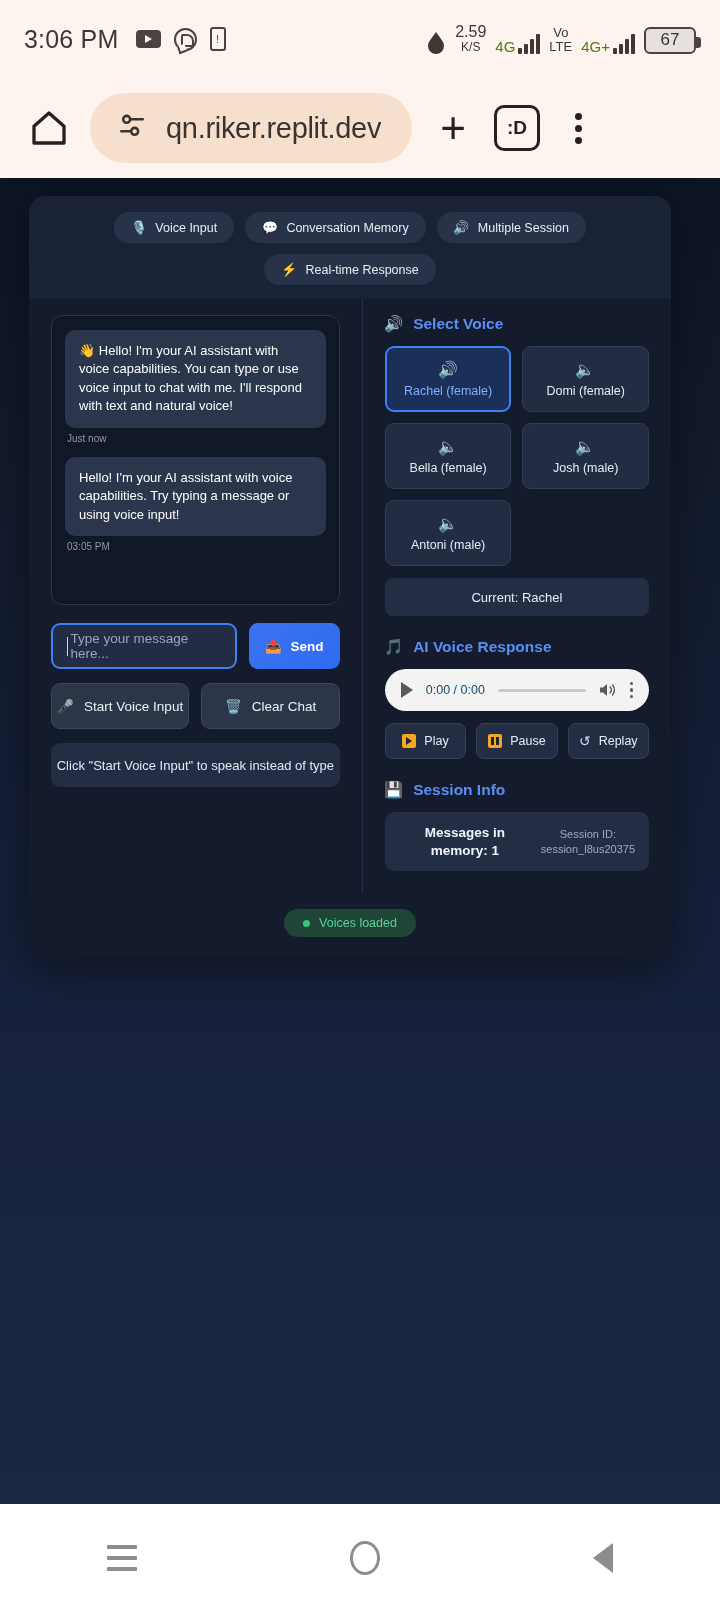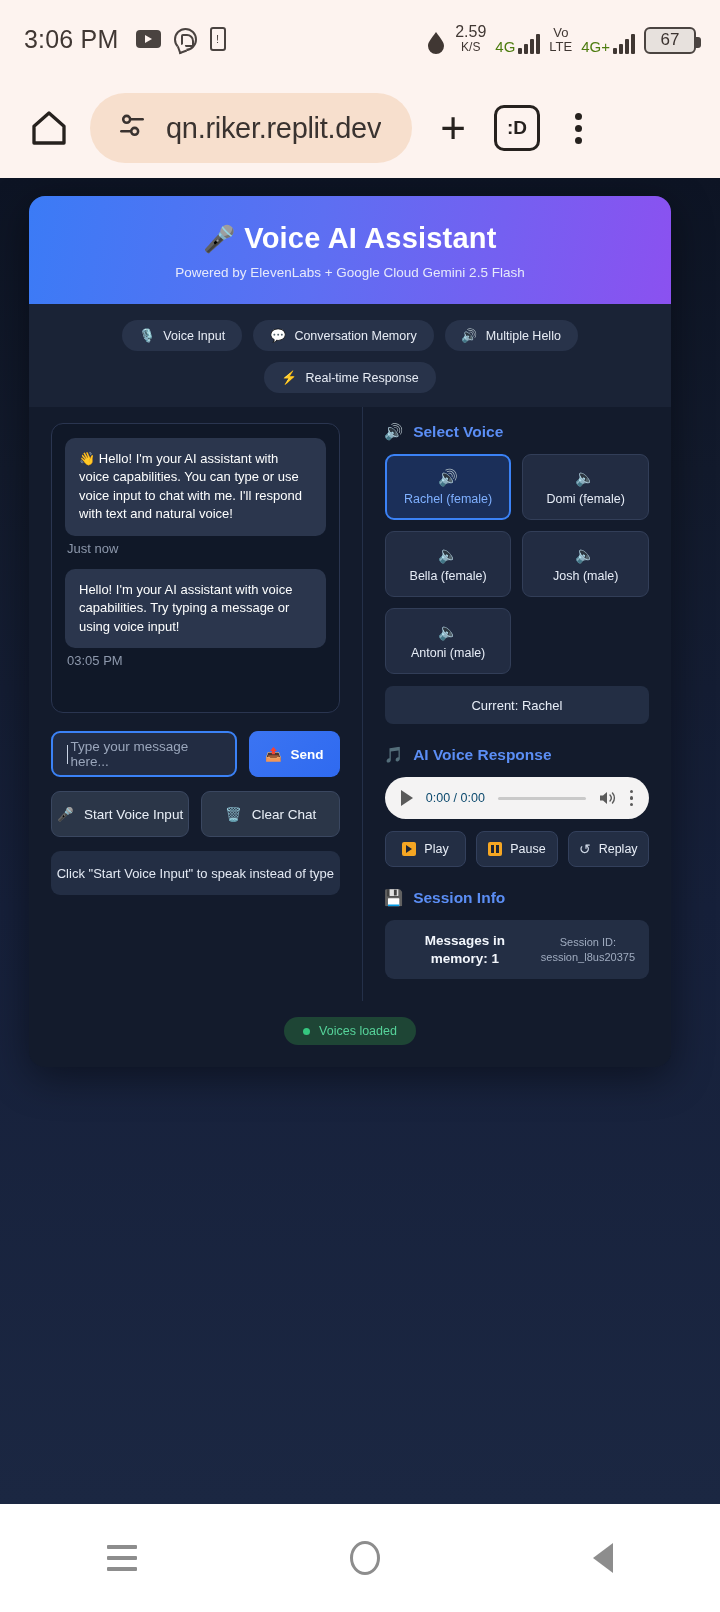--- a/index.html
+++ b/index.html
@@ -89,21 +89,21 @@
 
   .chatbox {
     background:#101828; border:1px solid #2a3550; border-radius:12px;
     height:290px; padding:14px 13px; overflow:hidden;
   }
   .bubble {
     background:#2b364d; border-radius:10px; padding:12px 14px;
     font-size:13px; line-height:1.42; color:#eef2f8; max-width:262px;
   }
   .bubble.assistant { color:#fdfefe; }
-  .stamp { font-size:13px; color:#8d98ac; margin:5px 2px 13px; }
+  .stamp { font-size:10px; color:#8d98ac; margin:5px 2px 13px; }
 
   .inputrow { display:flex; gap:12px; margin-top:18px; }
   .msgfield {
     flex:1 1 auto; height:46px; background:#222c42; border:2px solid #3b82f6;
     border-radius:9px; display:flex; align-items:center; padding:16px 14px;
     font-size:13.5px; color:#9aa6bb; position:relative;
   }
   .caret { width:1.5px;height:19px;background:#c9d3e4;margin-right:2px;}
   .sendbtn {
     width:96px;height:46px;border-radius:9px;
@@ -255,40 +255,33 @@
     <span class="menu-btn">
         <i></i>
         <i></i>
         <i></i>
       </span>
   </div>
 
   <div class="viewport">
     <div class="appcard">
 
-      <div class="hero">
-        <h1>
-          <span class="emo">🎤</span>
-          <span>Voice AI Assistant</span>
-        </h1>
-        <p>Powered by ElevenLabs + Google Cloud Gemini 2.5 Flash</p>
-      </div>
 
       <div class="pills">
         <span class="pill">
           <span class="emo">🎙️</span>
           <span>Voice Input</span>
         </span>
         <span class="pill">
           <span class="emo">💬</span>
           <span>Conversation Memory</span>
         </span>
         <span class="pill">
           <span class="emo">🔊</span>
-          <span>Multiple Hello</span>
+          <span>Multiple Session</span>
         </span>
         <span class="pill">
           <span class="emo">⚡</span>
           <span>Real-time Response</span>
         </span>
       </div>
 
       <div class="panels">
 
         <div class="left">

